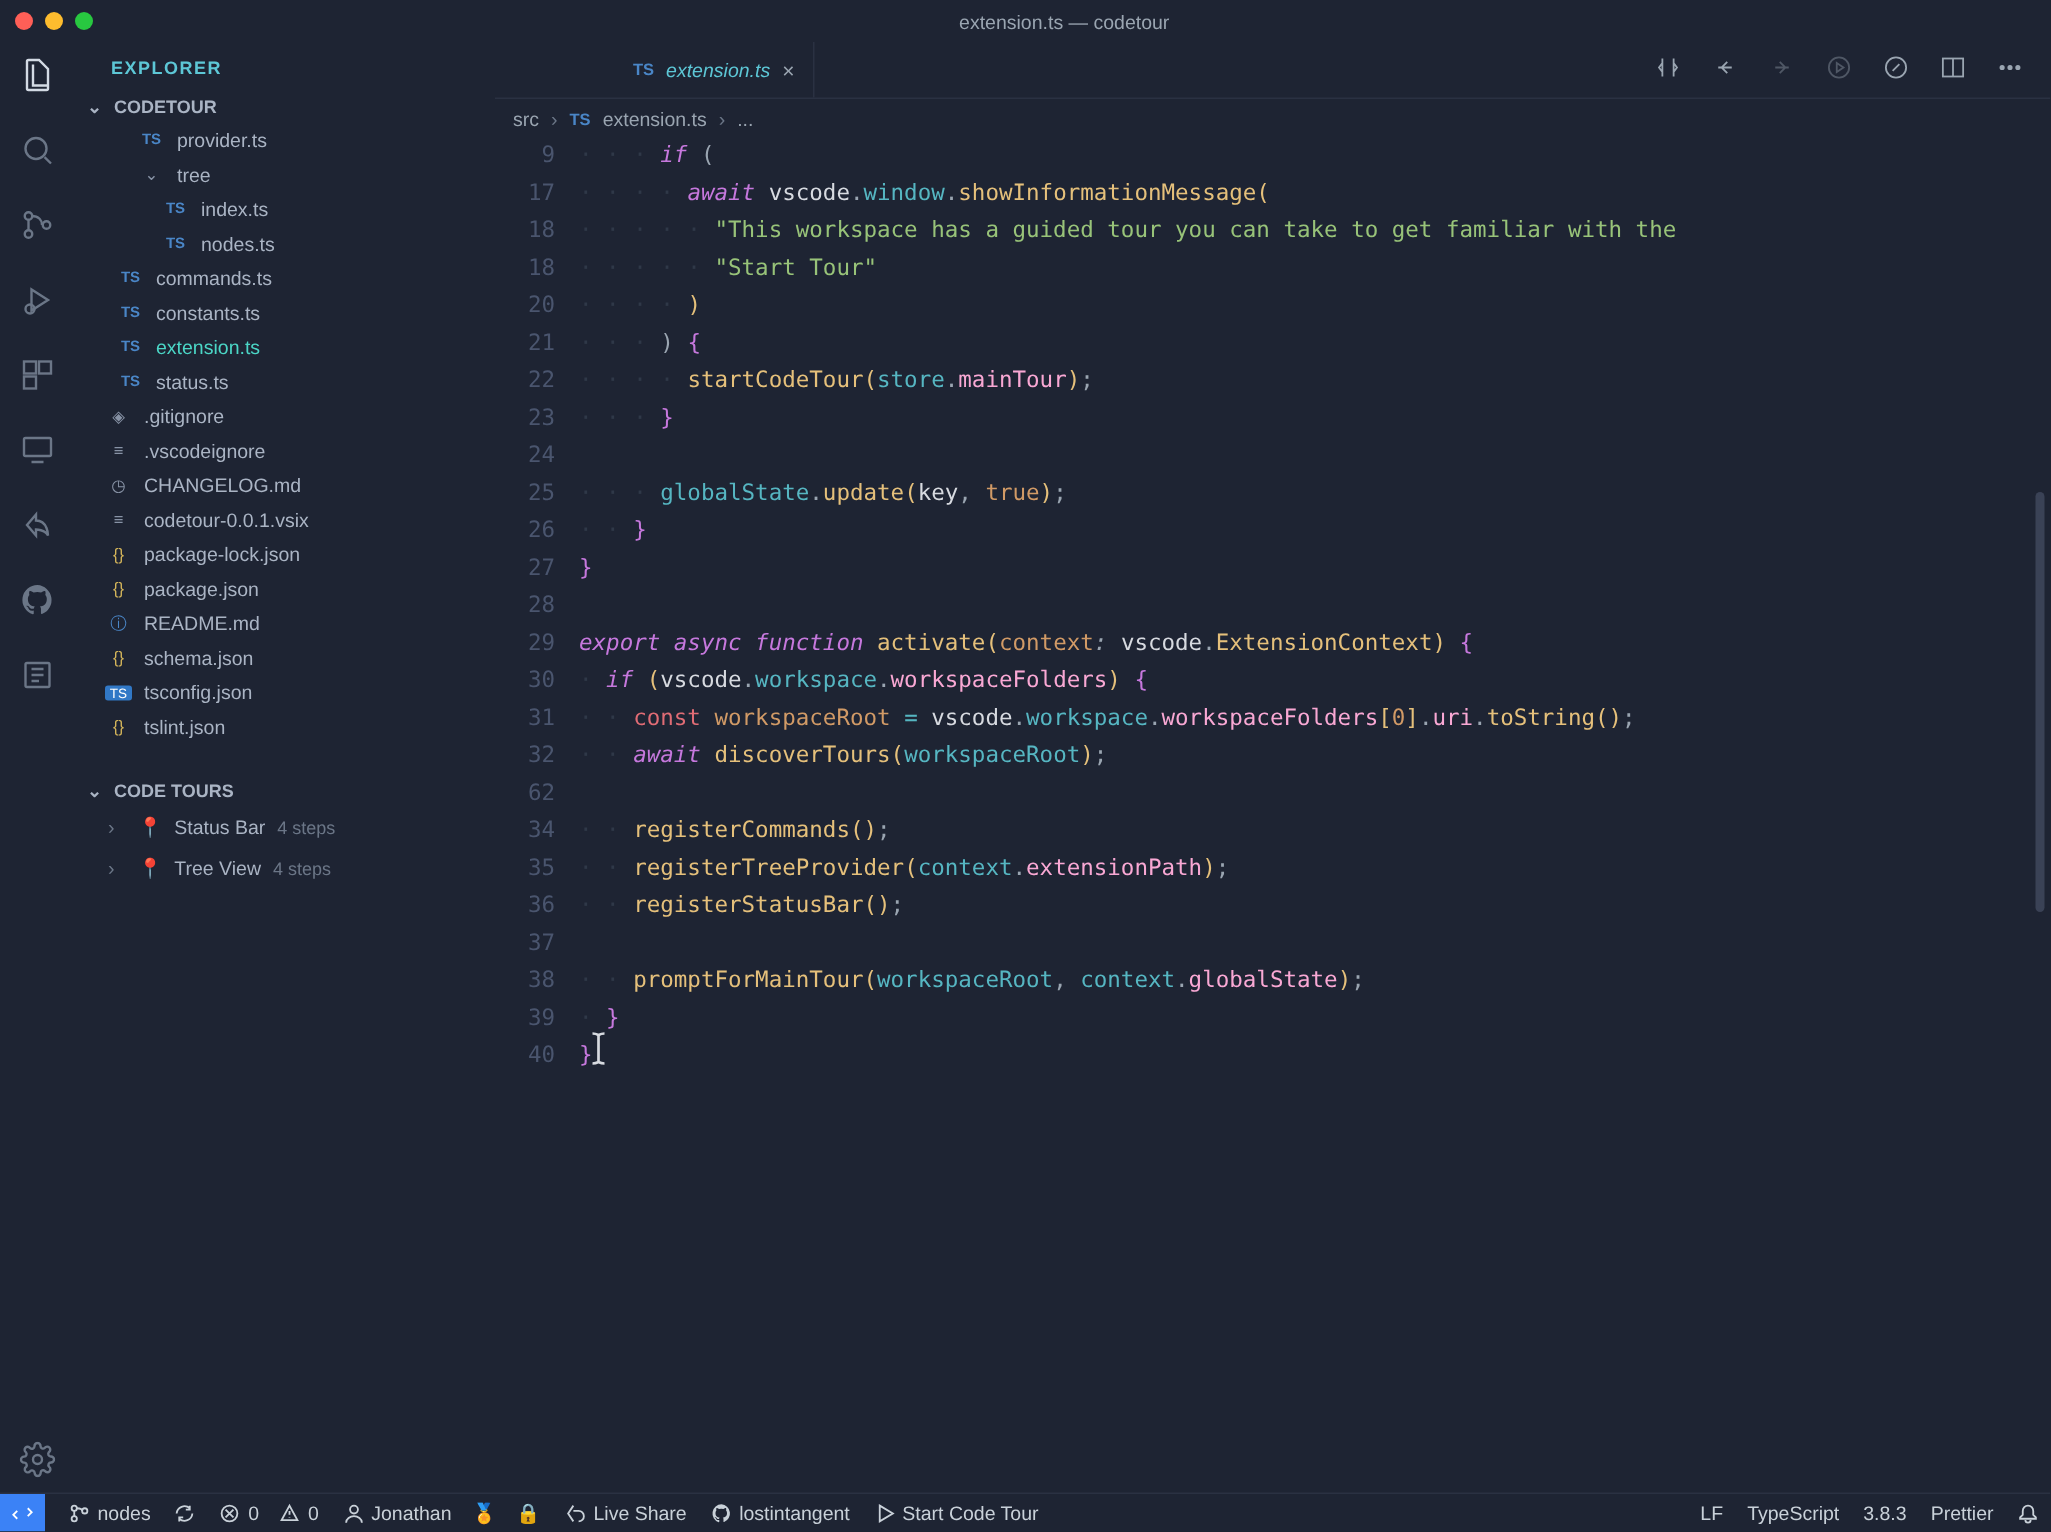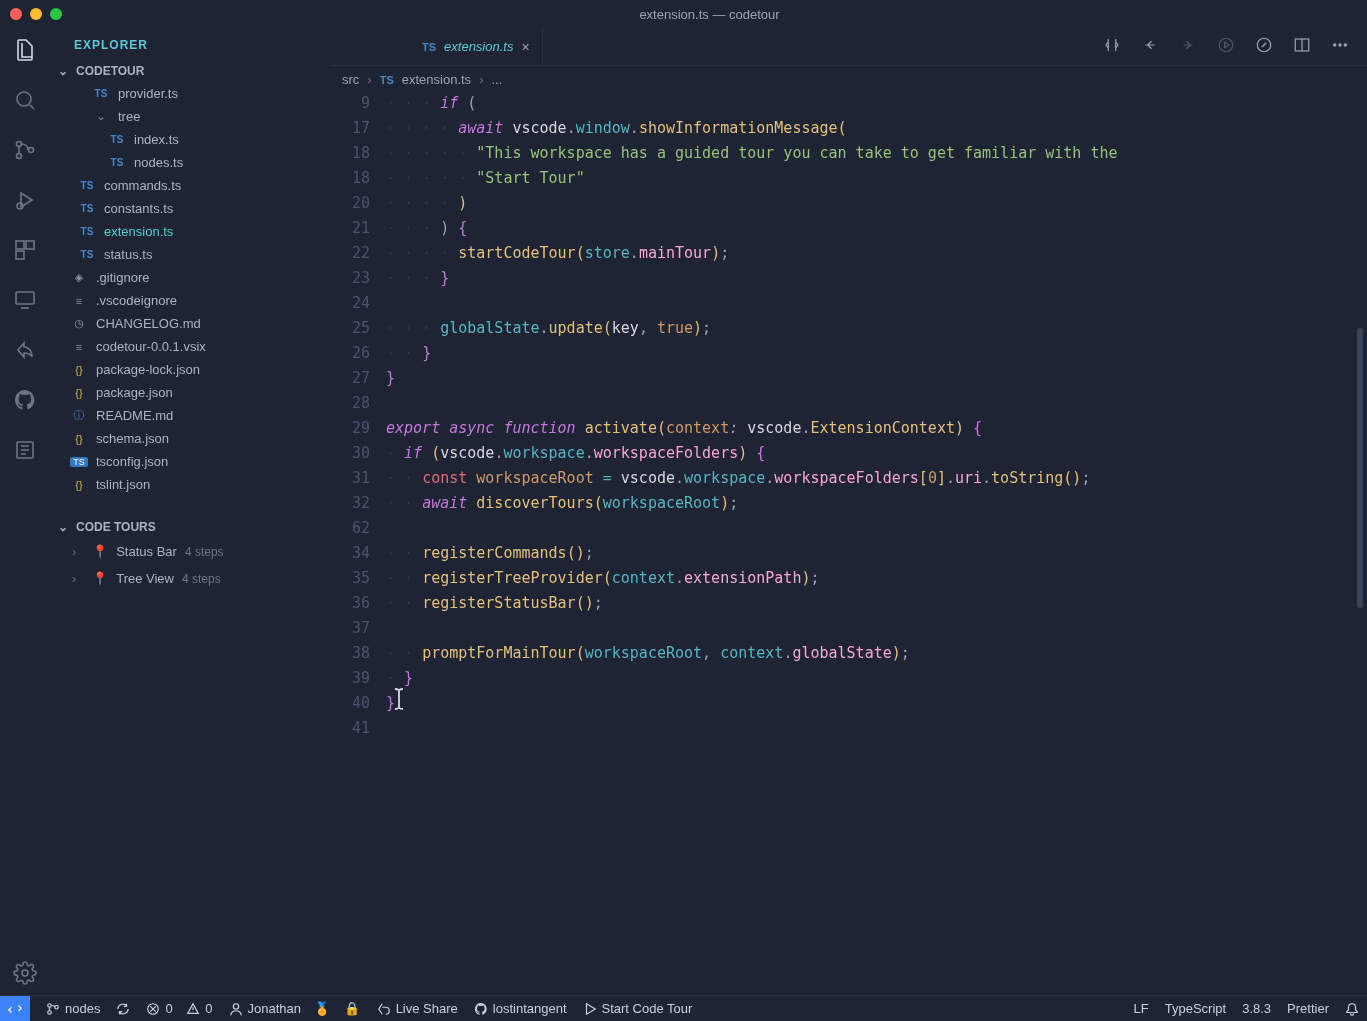--- a/index.html
+++ b/index.html
@@ -399,21 +399,20 @@
 <div class="code-line"><span class="gutter">62</span></div>
 <div class="code-line"><span class="gutter">34</span><span class="guide">· · </span><span class="call">registerCommands</span><span class="paren">()</span><span class="punct">;</span></div>
 <div class="code-line"><span class="gutter">35</span><span class="guide">· · </span><span class="call">registerTreeProvider</span><span class="paren">(</span><span class="obj">context</span><span class="punct">.</span><span class="prop">extensionPath</span><span class="paren">)</span><span class="punct">;</span></div>
 <div class="code-line"><span class="gutter">36</span><span class="guide">· · </span><span class="call">registerStatusBar</span><span class="paren">()</span><span class="punct">;</span></div>
 <div class="code-line"><span class="gutter">37</span></div>
 <div class="code-line"><span class="gutter">38</span><span class="guide">· · </span><span class="call">promptForMainTour</span><span class="paren">(</span><span class="obj">workspaceRoot</span><span class="punct">, </span><span class="obj">context</span><span class="punct">.</span><span class="prop">globalState</span><span class="paren">)</span><span class="punct">;</span></div>
 <div class="code-line"><span class="gutter">39</span><span class="guide">· </span><span class="curly">}</span></div>
 <div class="code-line"><span class="gutter">40</span><span class="curly">}</span><span class="cursor"><svg viewBox="0 0 20 24">
                 <path d="M10 2v20M6 2c2 0 4 1 4 1s2-1 4-1M6 22c2 0 4-1 4-1s2 1 4 1" stroke="#d7dae0" stroke-width="1.8" fill="none"></path>
               </svg></span></div>
-<div class="code-line"><span class="gutter">41</span></div>
     </div>
     </div>
     <div class="mm-scroll"></div>
   </div>
 
 </div>
 
 <div class="statusbar">
   <span class="remote status-item">
       <span class="sb-ico">

